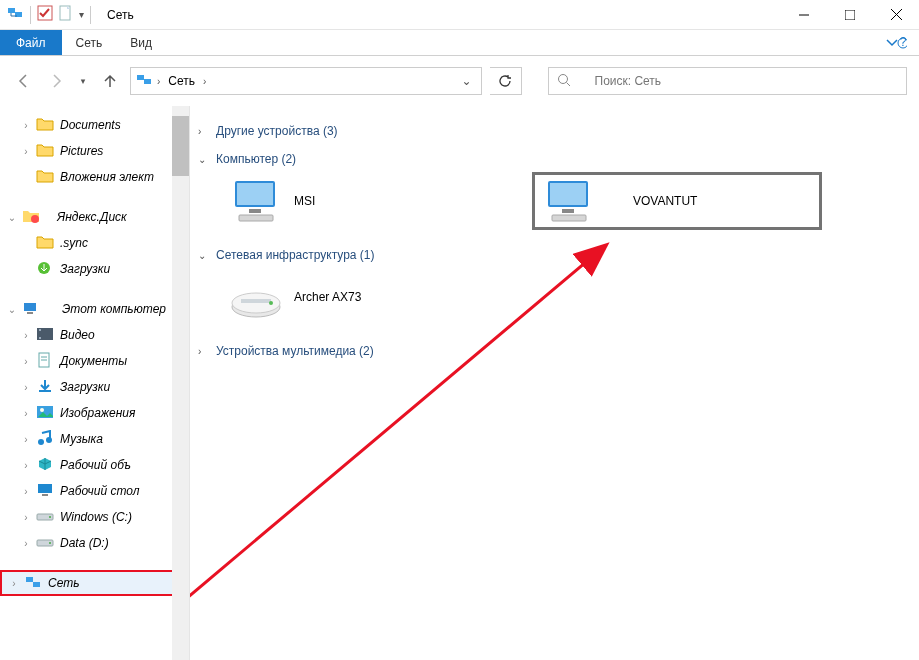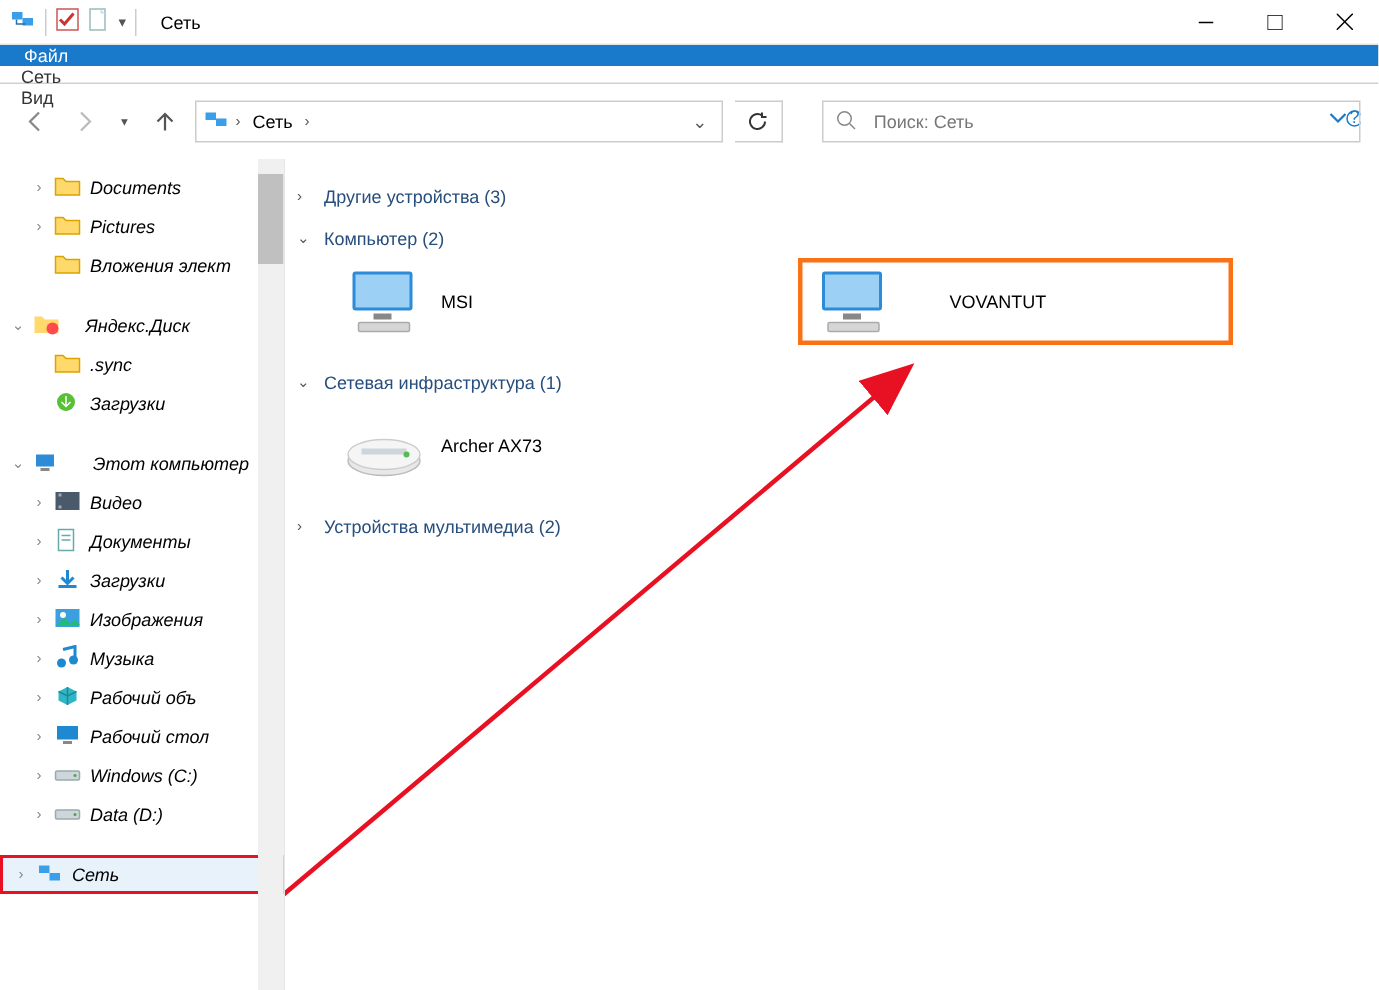--- a/index.html
+++ b/index.html
@@ -7,55 +7,55 @@
 
 
 .titlebar { height: 30px; display: flex; align-items: center; border-bottom: 1px solid #e5e5e5; }
 .titlebar .qat { display: flex; align-items: center; gap: 6px; padding: 0 6px; }
 .titlebar .qat .sep { width: 1px; height: 18px; background: #ccc; }
 .titlebar .title { margin-left: 10px; font-size: 12px; color: #000; }
 .titlebar .winbtns { margin-left: auto; display: flex; }
 .titlebar .winbtns div { width: 46px; height: 30px; display: flex; align-items: center; justify-content: center; }
 
 
-.ribbon { height: 26px; display: flex; align-items: stretch; border-bottom: 1px solid #d0d0d0; flex-direction: column; }
+.ribbon { height: 26px; display: flex; align-items: stretch; border-bottom: 1px solid #d0d0d0; }
 .ribbon .file { background: #1979ca; color: #fff; padding: 0 16px; display: flex; align-items: center; font-size: 12px; }
 .ribbon .tab { padding: 0 14px; display: flex; align-items: center; color: #333; }
 .ribbon .help { margin-left: auto; display: flex; align-items: center; padding: 0 12px; color: #1979ca; }
 
 
 .navrow { height: 50px; display: flex; align-items: center; gap: 8px; padding: 8px 12px; }
 .navbtn { width: 24px; height: 24px; display: flex; align-items: center; justify-content: center; color: #555; }
 .navbtn.disabled { color: #bbb; }
 .addrbar { flex: 1; max-width: 495px; height: 28px; border: 1px solid #ccc; display: flex; align-items: center; padding: 0 4px; gap: 4px; }
 .addrbar .crumb { padding: 2px 4px; color: #000; }
 .addrbar .drop { margin-left: auto; width: 20px; text-align: center; color: #555; }
 .refresh { width: 32px; height: 28px; border: 1px solid #ccc; border-left: none; display: flex; align-items: center; justify-content: center; }
-.searchbox { flex: 1; height: 28px; border: 1px solid #ccc; display: flex; align-items: center; padding: 0 8px; margin-left: 18px; color: #767676; gap: 12px; }
+.searchbox { flex: 1; height: 28px; border: 1px solid #ccc; display: flex; align-items: center; padding: 0 8px; margin-left: 18px; color: #767676; gap: 24px; }
 
 
 .split { display: flex; height: calc(100% - 106px); }
 .side { width: 190px; border-right: 1px solid #e5e5e5; position: relative; padding-top: 6px; overflow: hidden; }
 .scrollbar { position: absolute; right: 0; top: 0; bottom: 0; width: 17px; background: #f0f0f0; }
 .scrollbar .thumb { width: 100%; height: 60px; background: #c0c0c0; margin-top: 10px; }
 .treeitem { display: flex; align-items: center; height: 26px; padding-left: 4px; gap: 2px; white-space: nowrap; }
 .treeitem .chev { width: 16px; text-align: center; color: #888; font-size: 10px; }
 .treeitem .lbl { color: #000; font-style: italic; }
 .ind1 { padding-left: 18px; }
 .treeitem.selected { border: 2px solid #e81123; background: #e8f2fb; }
 
 .content { flex: 1; padding: 10px 4px 10px 8px; position: relative; }
 .group { margin: 6px 0 10px 0; }
 .grouphdr { display: flex; align-items: center; gap: 4px; color: #274e7d; font-size: 12px; padding: 2px 0; }
 .grouphdr .chev { width: 14px; color: #555; font-size: 10px; }
 .items { display: flex; flex-wrap: wrap; gap: 10px 20px; padding: 4px 0 6px 24px; }
 .itm { display: flex; align-items: center; gap: 10px; width: 290px; height: 58px; padding: 2px 6px; }
 .itm .iconbox { width: 56px; height: 52px; display: flex; align-items: center; justify-content: center; }
 .itm .name { color: #000; }
-.itm.highlight { border: 3px solid #f97316; gap: 36px; }
+.itm.highlight { border: 3px solid #737373; gap: 36px; }
 
 
 .arrow-svg { position: absolute; left: 0; top: 0; pointer-events: none; }
 
 
 .ic { display: inline-block; }
 </style>
 </head>
 <body>
 

